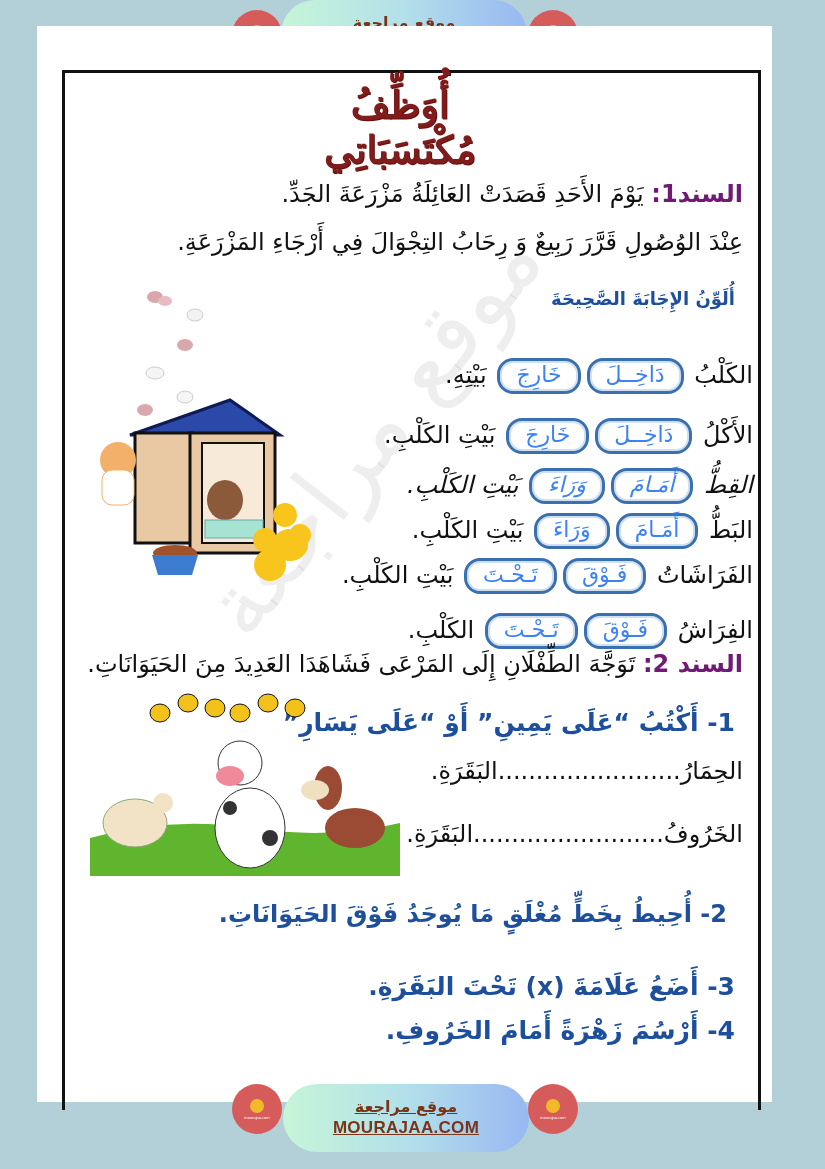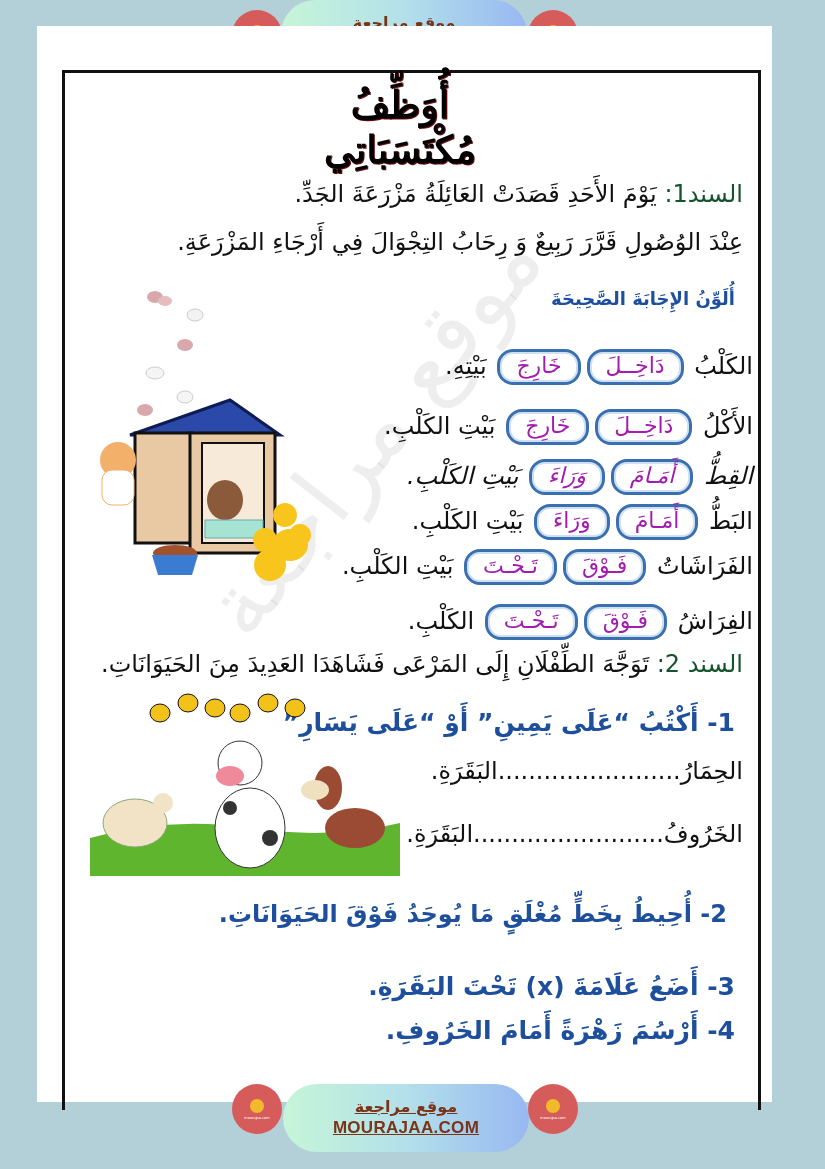--- a/index.html
+++ b/index.html
@@ -26,34 +26,34 @@
     .banner .ar { font-size:16px; text-decoration:underline; line-height:20px; direction:rtl; }
     .banner .en { font-size:17px; text-decoration:underline; letter-spacing:0.3px; line-height:22px; font-family:"Liberation Sans", sans-serif; }
     .badge {
       position:absolute; width:50px; height:50px; border-radius:50%;
       background:#d65c5c; display:flex; flex-direction:column; align-items:center; justify-content:center;
     }
     .badge .dot { width:14px; height:14px; border-radius:50%; background:#f2b92b; }
     .badge .tiny { font-size:4px; color:#fff; margin-top:2px; font-family:"Liberation Sans", sans-serif; }
     .title {
       position:absolute; left:270px; top:82px; width:260px; text-align:center;
-      font-size:38px; font-weight:bold; color:#000000;
+      font-size:38px; font-weight:bold; color:#7f1d1d;
       text-shadow:1px 1px 0 #6d0c0c; direction:rtl;
       font-family:"DejaVu Serif", serif;
     }
     .line {
       position:absolute; font-size:24px; color:#111; direction:rtl; text-align:right;
       white-space:nowrap; font-family:"DejaVu Sans", sans-serif;
     }
-    .red { color:#14532d; font-weight:normal; }
+    .red { color:#701a75; font-weight:bold; }
     .blue-h { color:#1e4f9c; font-weight:bold; }
     .cloud {
       display:inline-block; border:3px solid #3a6fb0; border-radius:16px;
-      padding:0 16px; height:30px; line-height:28px; font-size:22px; color:#a21caf;
-      margin:4px 3px; background:#fff; vertical-align:middle;
+      padding:0 16px; height:30px; line-height:28px; font-size:22px; color:#3b82f6;
+      margin:13px 3px; background:#fff; vertical-align:middle;
       box-shadow:0 0 0 2px #cfe0f3 inset;
     }
     .illus { position:absolute; }
     .watermark {
       position:absolute; left:130px; top:380px; font-size:90px; color:rgba(160,160,160,0.18);
       transform:rotate(-52deg); white-space:nowrap; direction:rtl; pointer-events:none;
       font-family:"DejaVu Serif", serif;
     }
   </style>
 </head>

